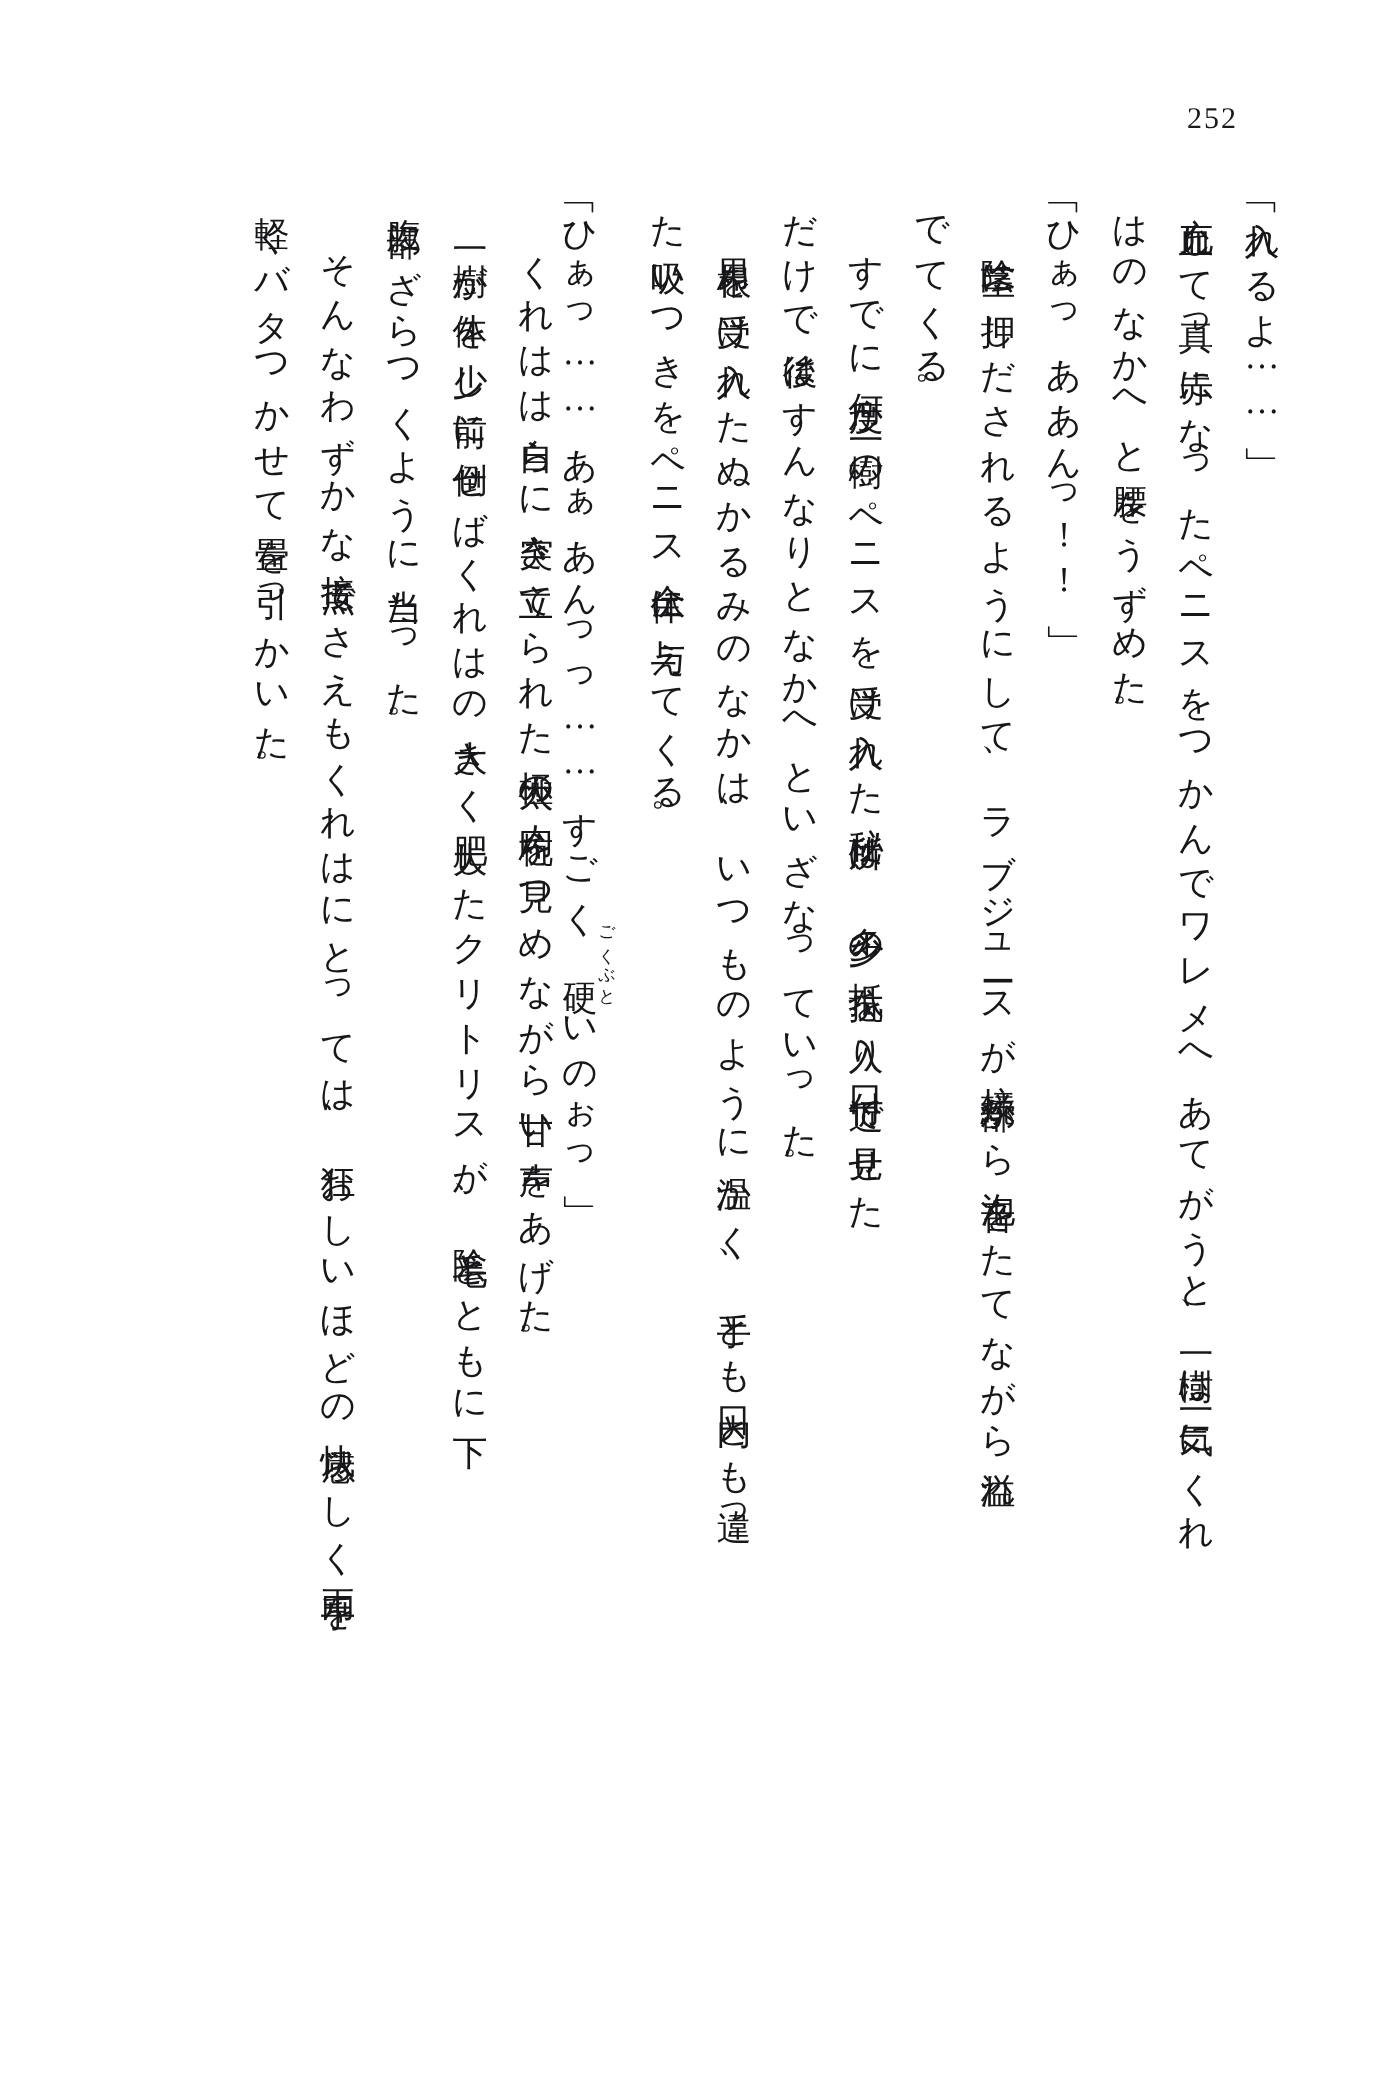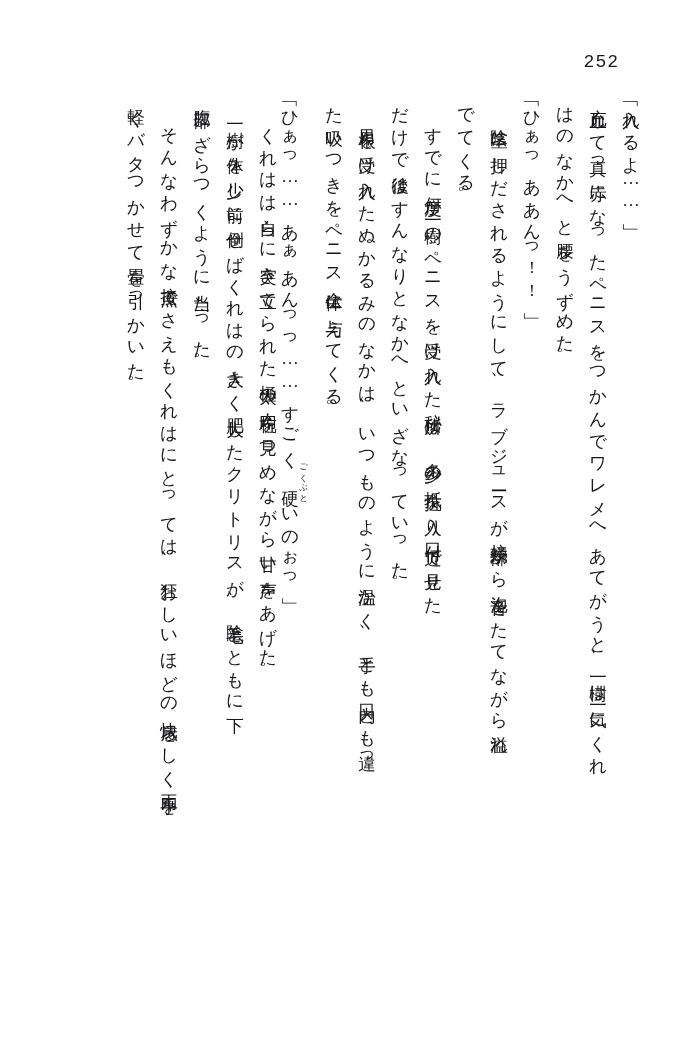--- a/index.html
+++ b/index.html
@@ -21,23 +21,23 @@
     inset: 0;
     width: 697px;
     height: 1050px;
     background: #ffffff;
   }
 
   .page-number {
     position: absolute;
     top: 52px;
     right: 78px;
-    font-size: 18px;
+    font-size: 15px;
     letter-spacing: 1px;
-    font-family: Liberation Mono, monospace;
+    font-family: Liberation Serif, serif;
     color: #1a1a1a;
   }
 
   .text-block {
     position: absolute;
     top: 95px;
     right: 58px;
     left: 56px;
     height: 890px;
     display: flex;

